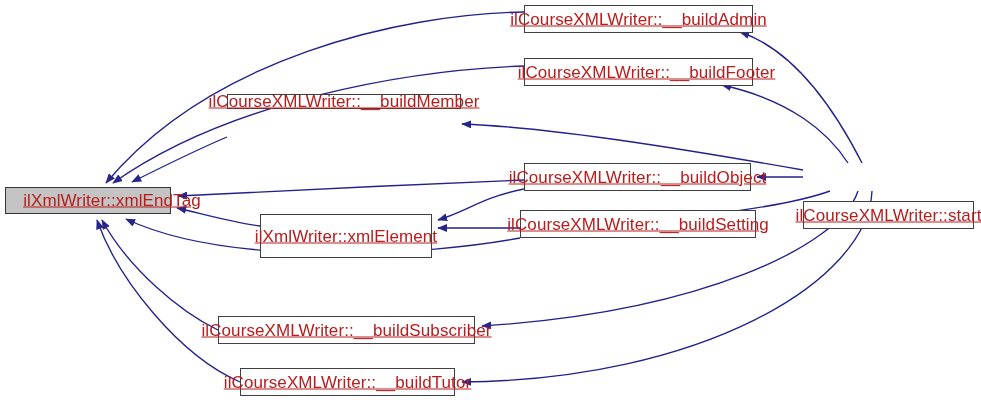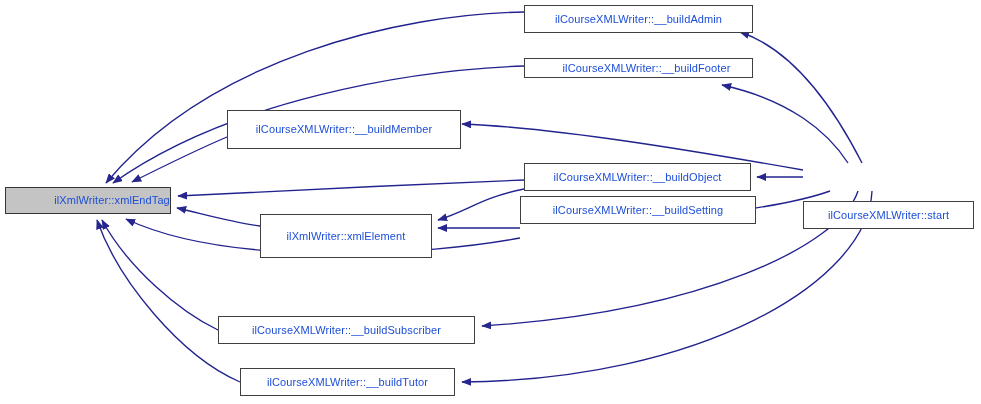--- a/index.html
+++ b/index.html
@@ -23,27 +23,28 @@
     height: 404px;
     pointer-events: none;
   }
   .gnode {
     position: absolute;
     box-sizing: border-box;
     display: flex;
     align-items: center;
     justify-content: center;
     white-space: nowrap;
-    font-size: 11px;
+    font-size: 17px;
     line-height: 1;
     letter-spacing: 0.1px;
-    color: #1d4ed8;
+    color: #b91c1c;
     background: #ffffff;
     border: 1px solid #3f3f3f;
     z-index: 5;
+    text-decoration: underline;
   }
   .gnode.highlight {
     background: #c4c4c4;
     border: 1px solid #353535;
   }
   .gnode .nodelabel {
     display: block;
     transform: translateY(-0.5px);
   }
 </style>
@@ -84,41 +85,41 @@
   </svg>
 
   <div class="gnode highlight" style="left:5px; top:187px; width:166px; height:27px;padding-left:48px;">
     <span class="nodelabel">ilXmlWriter::xmlEndTag</span>
   </div>
 
   <div class="gnode" style="left:524px; top:5px; width:229px; height:28px;">
     <span class="nodelabel">ilCourseXMLWriter::__buildAdmin</span>
   </div>
 
-  <div class="gnode" style="left:524px; top:58px; width:229px; height:20px;padding-left:16px;">
+  <div class="gnode" style="left:524px; top:58px; width:229px; height:28px;padding-left:16px;">
     <span class="nodelabel">ilCourseXMLWriter::__buildFooter</span>
   </div>
 
-  <div class="gnode" style="left:227px; top:110px; width:234px; height:39px;text-align:center;">
+  <div class="gnode" style="left:227px; top:94px; width:234px; height:15px;text-align:center;">
     <span class="nodelabel">ilCourseXMLWriter::__buildMember</span>
   </div>
 
   <div class="gnode" style="left:524px; top:163px; width:227px; height:28px;">
     <span class="nodelabel">ilCourseXMLWriter::__buildObject</span>
   </div>
 
   <div class="gnode" style="left:803px; top:163px; width:171px; height:28px;margin-top:38px;">
     <span class="nodelabel">ilCourseXMLWriter::start</span>
   </div>
 
   <div class="gnode" style="left:260px; top:214px; width:172px; height:44px;">
     <span class="nodelabel">ilXmlWriter::xmlElement</span>
   </div>
 
-  <div class="gnode" style="left:520px; top:196px; width:236px; height:28px;">
+  <div class="gnode" style="left:520px; top:210px; width:236px; height:28px;">
     <span class="nodelabel">ilCourseXMLWriter::__buildSetting</span>
   </div>
 
   <div class="gnode" style="left:218px; top:316px; width:257px; height:28px;">
     <span class="nodelabel">ilCourseXMLWriter::__buildSubscriber</span>
   </div>
 
   <div class="gnode" style="left:240px; top:368px; width:215px; height:28px;">
     <span class="nodelabel">ilCourseXMLWriter::__buildTutor</span>
   </div>

